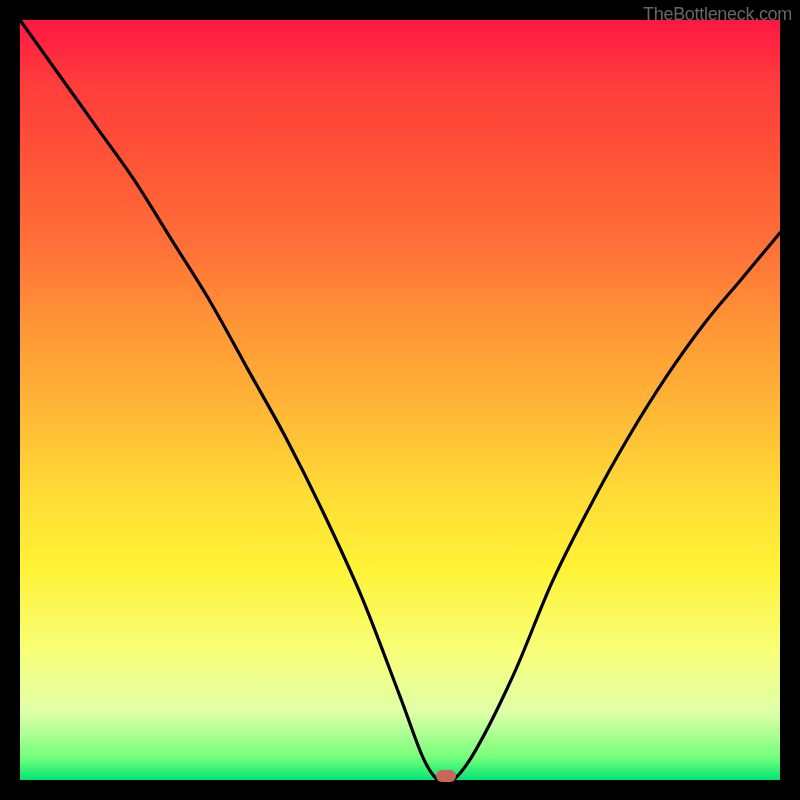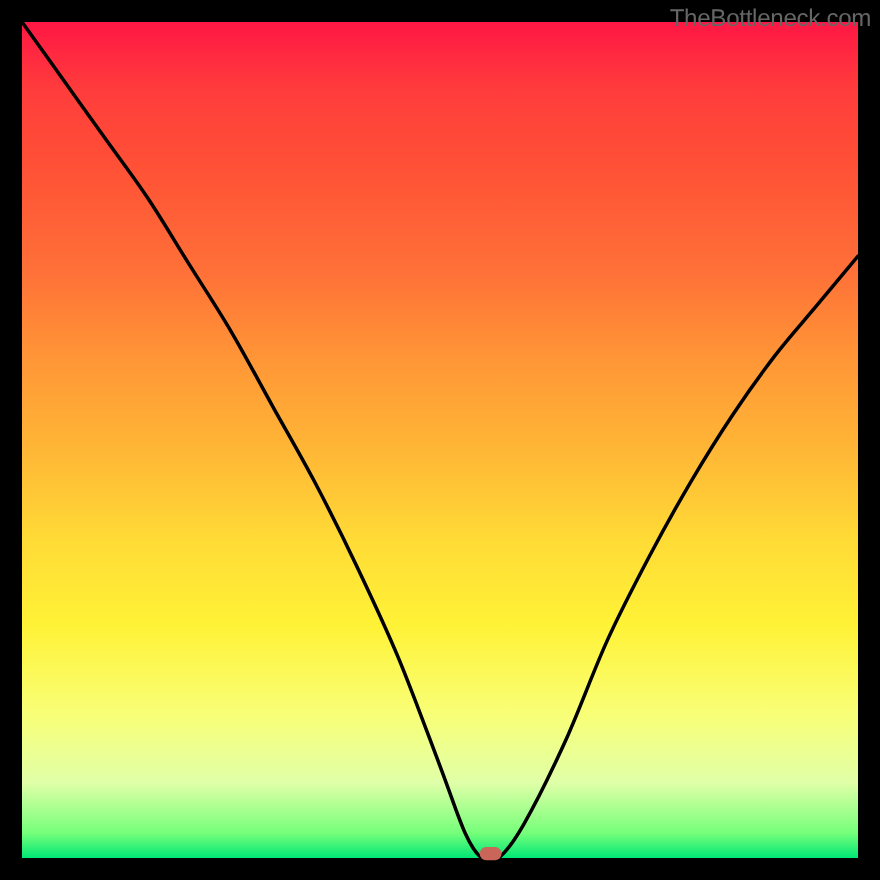--- a/index.html
+++ b/index.html
@@ -29,21 +29,21 @@
       #e0ffa8 91%,
       #76ff7a 97%,
       #00e676 100%
     );
   }
   .watermark {
     position: absolute;
     top: 4px;
     right: 8px;
     font-family: Arial, Helvetica, sans-serif;
-    font-size: 22px;
+    font-size: 18px;
     font-weight: 500;
     color: #666;
     z-index: 10;
     letter-spacing: -0.3px;
   }
   svg.curve {
     position: absolute;
     left: 0;
     top: 0;
     width: 760px;

